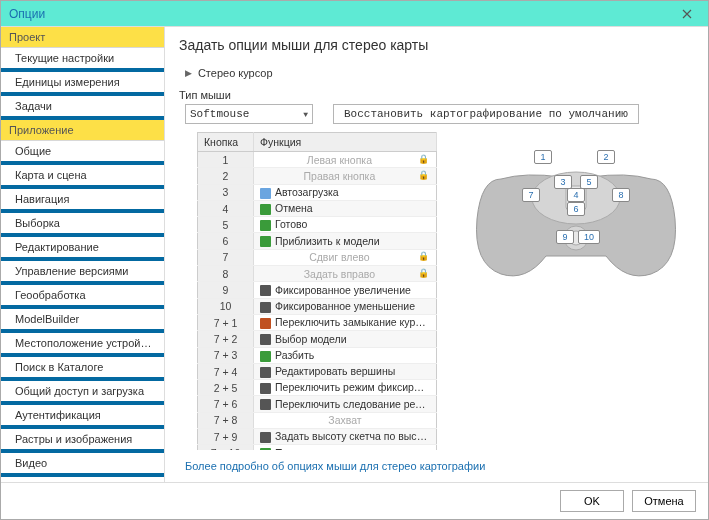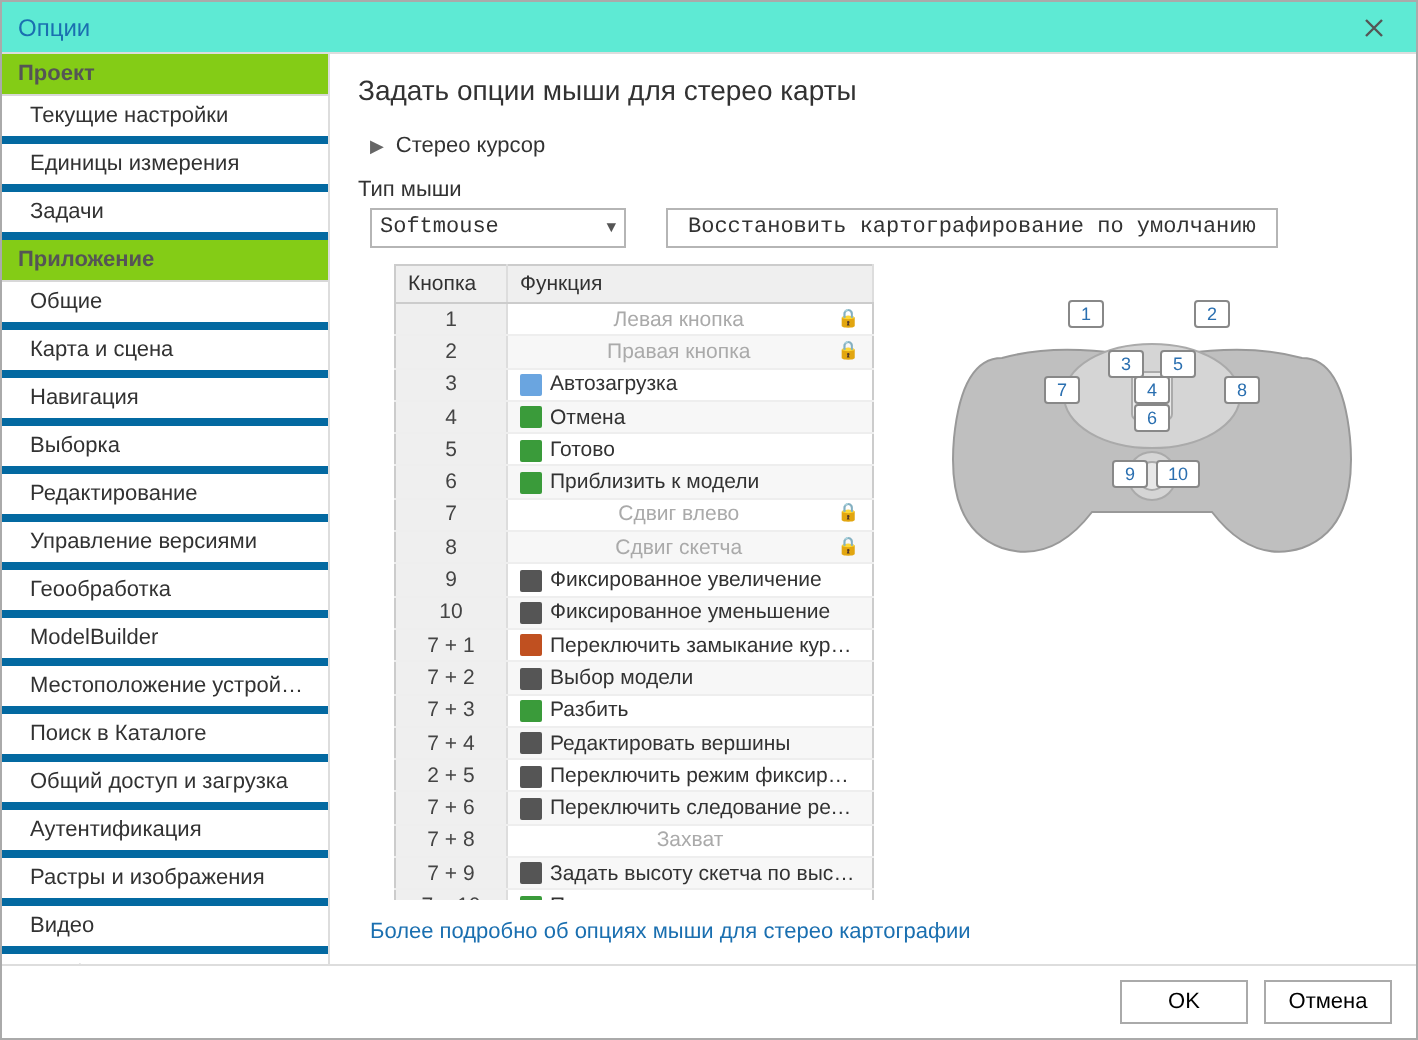--- a/index.html
+++ b/index.html
@@ -6,21 +6,21 @@
   body { font-family: "Segoe UI", Tahoma, sans-serif; font-size: 11px; color: #323232; background: #fff; }
   .window { width: 709px; height: 520px; border: 1px solid #aaa; display: flex; flex-direction: column; position: relative; }
   .titlebar { height: 26px; display: flex; align-items: center; padding: 0 8px; border-bottom: 1px solid #ddd; background: #5eead4; }
   .titlebar .title { color: #1a6fb0; font-size: 12px; }
   .titlebar .close { margin-left: auto; width: 26px; height: 20px; display: flex; align-items: center; justify-content: center; cursor: pointer; color: #555; }
   .body { flex: 1; display: flex; overflow: hidden; border-bottom: 1px solid #ddd;}
   .sidebar { width: 164px; border-right: 1px solid #ddd; overflow-y: scroll; background: #fff; font-size: 11px; }
   .sidebar::-webkit-scrollbar { width: 14px; }
   .sidebar::-webkit-scrollbar-track { background: #f0f0f0; }
   .sidebar::-webkit-scrollbar-thumb { background: #c0c0c0; border: 2px solid #f0f0f0; }
-  .group-header { background: #84cc16; padding: 4px 8px; font-weight: 700; border-bottom: 1px solid #d8d8d8; color:#555}
+  .group-header { background: #fde047; padding: 4px 8px; font-weight: 400; border-bottom: 1px solid #d8d8d8; color:#555}
   .sidebar-item { padding: 4px 8px 4px 14px; border-bottom: 4px solid #0369a1; cursor: pointer; white-space: nowrap; overflow: hidden; text-overflow: ellipsis; }
   .main { flex: 1; padding: 10px 14px; overflow: hidden; position: relative; display:flex; flex-direction:column; }
   .heading { font-size: 14px; margin-bottom: 12px; }
   .expander { display: flex; align-items: center; gap: 6px; font-size: 11px; margin: 2px 0 10px 6px; color: #333; cursor: pointer;}
   .expander .chev { font-size: 9px; color: #666; }
   .label { font-size: 11px; margin-bottom: 3px; margin-left:0;}
   .row-controls { display: flex; gap: 20px; margin-bottom: 8px; margin-left:6px;font-family:Liberation Mono, monospace;}
   .dropdown { width: 128px; height: 20px; border: 1px solid #b5b5b5; display: flex; align-items: center; padding: 0 4px; font-size: 11px; background: #fff; justify-content: space-between; cursor:pointer;}
   .dropdown .dd-arrow { font-size: 8px; color: #555; }
   .restore-btn { border: 1px solid #b5b5b5; padding: 3px 10px; font-size: 11px; background: #fff; cursor:pointer;}
@@ -127,21 +127,21 @@
               <tr class="alt">
                 <td class="btn-col">6</td>
                 <td class="fn-col"><span class="fn-icon" style="background: rgb(58, 155, 58);"></span><span>Приблизить к модели</span></td>
               </tr>
               <tr>
                 <td class="btn-col">7</td>
                 <td class="fn-col muted"><span>Сдвиг влево</span><span class="lock">🔒</span></td>
               </tr>
               <tr class="alt">
                 <td class="btn-col">8</td>
-                <td class="fn-col muted"><span>Сдвиг скетча</span><span class="lock">🔒</span></td>
+                <td class="fn-col muted"><span>Задать вправо</span><span class="lock">🔒</span></td>
               </tr>
               <tr>
                 <td class="btn-col">9</td>
                 <td class="fn-col"><span class="fn-icon" style="background: rgb(85, 85, 85);"></span><span>Фиксированное увеличение</span></td>
               </tr>
               <tr class="alt">
                 <td class="btn-col">10</td>
                 <td class="fn-col"><span class="fn-icon" style="background: rgb(85, 85, 85);"></span><span>Фиксированное уменьшение</span></td>
               </tr>
               <tr>

